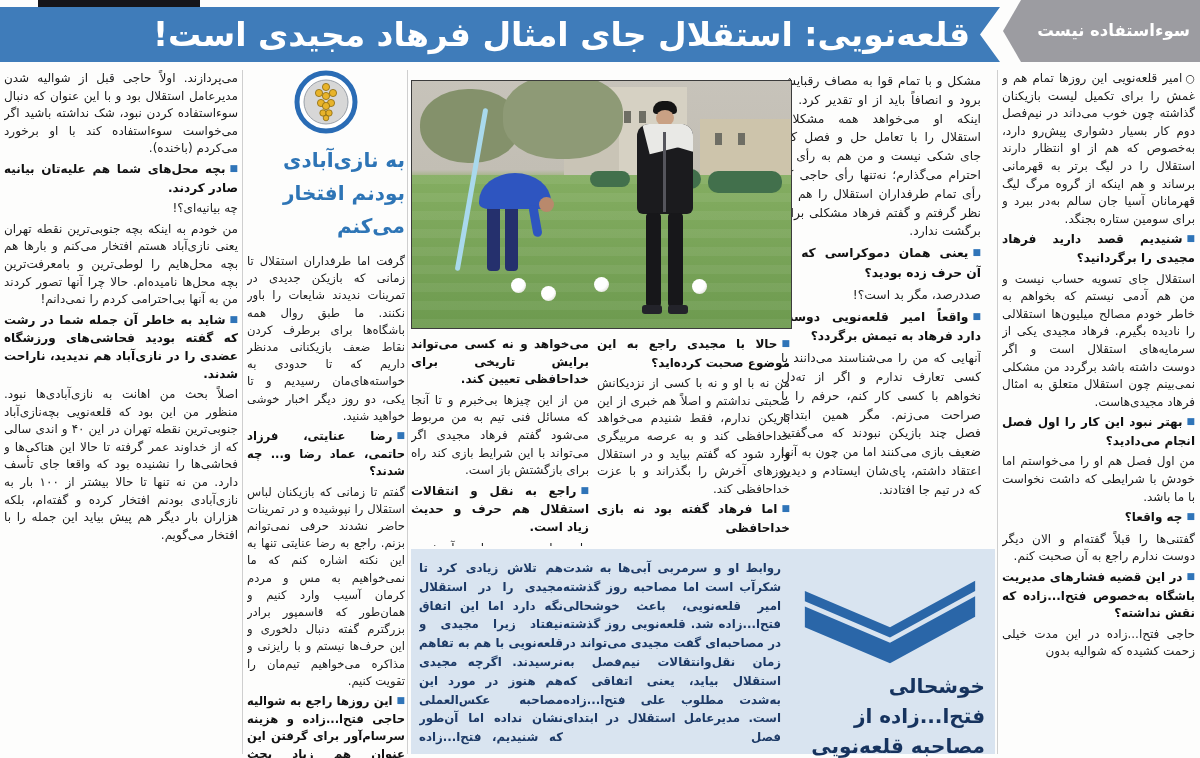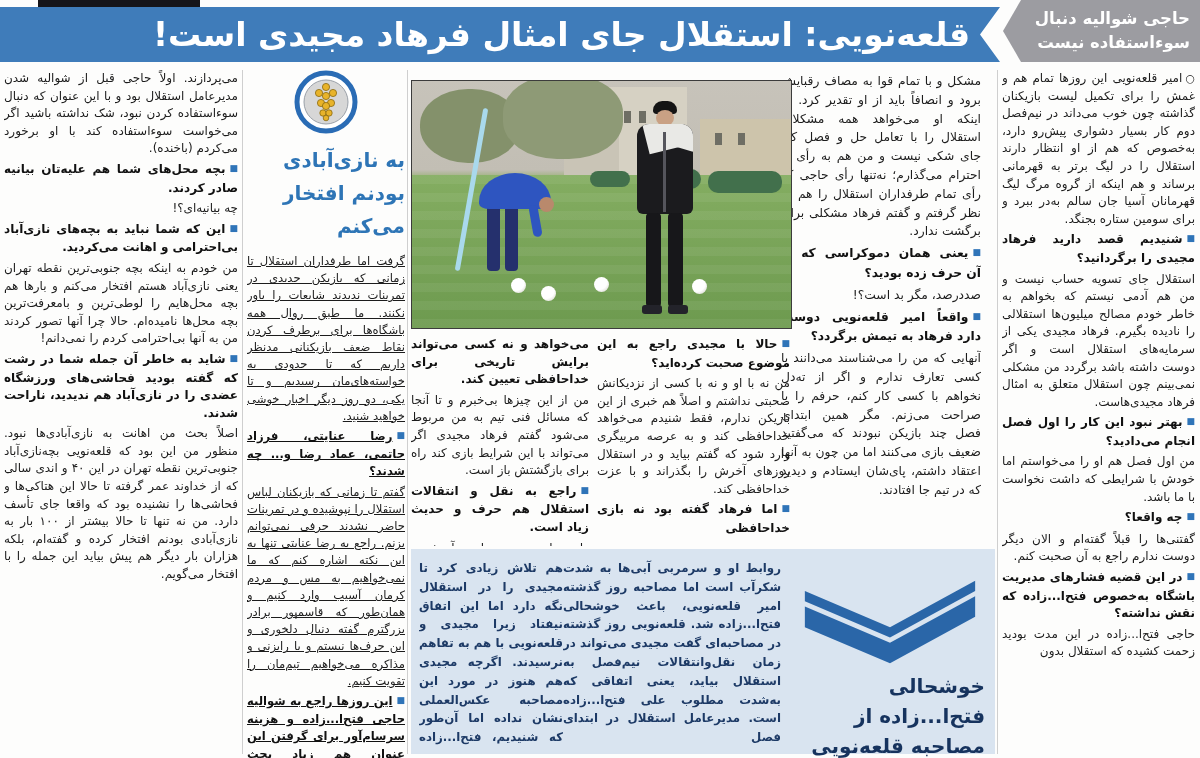--- a/index.html
+++ b/index.html
@@ -25,21 +25,21 @@
   .qmark{color:#2f74b8;font-size:9px;display:inline-block;transform:translateY(-2px);margin-left:4px;}
   .omark{font-size:11px;display:inline-block;margin-left:3px;}
   .col1{right:5px;top:70px;width:193px;height:686px;}
   .col2{left:781px;top:72px;width:200px;height:470px;}
   .col2 p{font-size:12.3px;line-height:18.8px;}
   .col3{left:597px;top:336px;width:193px;height:210px;}
   .col4{left:411px;top:336px;width:178px;height:210px;}
   .col5{left:247px;top:70px;width:158px;height:688px;}
   .col6{left:4px;top:70px;width:234px;height:688px;}
   .col5 .sub-head{color:#2e75b6;font-weight:700;font-size:20px;line-height:33px;text-align:right;margin:6px 0 10px;}
-  .col5 p{font-size:11.6px;line-height:17.2px;text-decoration:underline;}
+  .col5 p{font-size:11.6px;line-height:17.2px;}
   .logo-wrap{text-align:center;margin:0 0 2px;}
   
   .photo{left:411px;top:80px;width:379px;height:247px;border:1px solid #3c3c3c;overflow:hidden;
          background:linear-gradient(#c7c3ba 0%,#c2beb4 36%,#93ad6d 40%,#7aa45a 46%,#6f9c52 100%);}
   .photo .bldg1{left:52%;top:6px;width:78px;height:88px;background:#d6d1c3;}
   .photo .bldg2{left:76%;top:38px;width:95px;height:58px;background:#cdc4ab;}
   .photo .bldg3{left:40%;top:20px;width:55px;height:74px;background:#c9c4b6;}
   .photo .win{width:7px;height:12px;background:#6e6e64;}
   .photo .tree1{left:2%;top:8px;width:100px;height:74px;background:#84916b;border-radius:48%;}
   .photo .tree2{left:24%;top:-6px;width:120px;height:84px;background:#8e9a76;border-radius:45%;}
@@ -75,38 +75,37 @@
 </style>
 </head>
 <body>
 
 <div class="abs top-strip"></div>
 
 <div class="abs headline-bar">
   <span class="headline">قلعه‌نویی: استقلال جای امثال فرهاد مجیدی است!</span>
 </div>
 <div class="abs kicker">
-  <span>حاجی شوالیه دنبال</span>
   <span>سوءاستفاده نیست</span>
 </div>
 
 <div class="abs vline" style="left:997px"></div>
 <div class="abs vline" style="left:407px"></div>
 <div class="abs vline" style="left:242px"></div>
 
 <div class="abs col col1">
   <p><span class="omark">○</span><span>امیر قلعه‌نویی این روزها تمام هم و غمش را برای تکمیل لیست بازیکنان گذاشته چون خوب می‌داند در نیم‌فصل دوم کار بسیار دشواری پیش‌رو دارد، به‌خصوص که هم از او انتظار دارند استقلال را در لیگ برتر به قهرمانی برساند و هم اینکه از گروه مرگ لیگ قهرمانان آسیا جان سالم به‌در ببرد و برای سومین ستاره بجنگد.</span></p>
   <p class="q"><span class="qmark">■</span><span>شنیدیم قصد دارید فرهاد مجیدی را برگردانید؟</span></p>
   <p><span>استقلال جای تسویه حساب نیست و من هم آدمی نیستم که بخواهم به خاطر خودم مصالح میلیون‌ها استقلالی را نادیده بگیرم. فرهاد مجیدی یکی از سرمایه‌های استقلال است و اگر دوست داشته باشد برگردد من مشکلی نمی‌بینم چون استقلال متعلق به امثال فرهاد مجیدی‌هاست.</span></p>
   <p class="q"><span class="qmark">■</span><span>بهتر نبود این کار را اول فصل انجام می‌دادید؟</span></p>
   <p><span>من اول فصل هم او را می‌خواستم اما خودش با شرایطی که داشت نخواست با ما باشد.</span></p>
   <p class="q"><span class="qmark">■</span><span>چه واقعا؟</span></p>
   <p><span>گفتنی‌ها را قبلاً گفته‌ام و الان دیگر دوست ندارم راجع به آن صحبت کنم.</span></p>
   <p class="q"><span class="qmark">■</span><span>در این قضیه فشارهای مدیریت باشگاه به‌خصوص فتح‌ا...زاده که نقش نداشته؟</span></p>
-  <p><span>حاجی فتح‌ا...زاده در این مدت بودید زحمت کشیده که استقلال بدون</span></p>
+  <p><span>حاجی فتح‌ا...زاده در این مدت خیلی زحمت کشیده که شوالیه بدون</span></p>
 </div>
 
 <div class="abs col col2">
   <p><span>مشکل و با تمام قوا به مصاف رقبایش برود و انصافاً باید از او تقدیر کرد. در اینکه او می‌خواهد همه مشکلات استقلال را با تعامل حل و فصل کند جای شکی نیست و من هم به رأی او احترام می‌گذارم؛ نه‌تنها رأی حاجی که رأی تمام طرفداران استقلال را هم در نظر گرفتم و گفتم فرهاد مشکلی برای برگشت ندارد.</span></p>
   <p class="q"><span class="qmark">■</span><span>یعنی همان دموکراسی که از آن حرف زده بودید؟</span></p>
   <p><span>صددرصد، مگر بد است؟!</span></p>
   <p class="q"><span class="qmark">■</span><span>واقعاً امیر قلعه‌نویی دوست دارد فرهاد به تیمش برگردد؟</span></p>
   <p><span>آنهایی که من را می‌شناسند می‌دانند با کسی تعارف ندارم و اگر از ته‌دل نخواهم با کسی کار کنم، حرفم را با صراحت می‌زنم. مگر همین ابتدای فصل چند بازیکن نبودند که می‌گفتید ضعیف بازی می‌کنند اما من چون به آنها اعتقاد داشتم، پای‌شان ایستادم و دیدید که در تیم جا افتادند.</span></p>
 </div>
 
@@ -188,21 +187,20 @@
   <p class="q"><span class="qmark">■</span><span>رضا عنایتی، فرزاد حاتمی، عماد رضا و... چه شدند؟</span></p>
   <p><span>گفتم تا زمانی که بازیکنان لباس استقلال را نپوشیده و در تمرینات حاضر نشدند حرفی نمی‌توانم بزنم. راجع به رضا عنایتی تنها به این نکته اشاره کنم که ما نمی‌خواهیم به مس و مردم کرمان آسیب وارد کنیم و همان‌طور که قاسمپور برادر بزرگترم گفته دنبال دلخوری و این حرف‌ها نیستم و با رایزنی و مذاکره می‌خواهیم تیم‌مان را تقویت کنیم.</span></p>
   <p class="q"><span class="qmark">■</span><span>این روزها راجع به شوالیه حاجی فتح‌ا...زاده و هزینه سرسام‌آور برای گرفتن این عنوان هم زیاد بحث می‌شود؟</span></p>
 
 </div>
 
 <div class="abs col col6">
   <p><span>می‌پردازند. اولاً حاجی قبل از شوالیه شدن مدیرعامل استقلال بود و با این عنوان که دنبال سوءاستفاده کردن نبود، شک نداشته باشید اگر می‌خواست سوءاستفاده کند با او برخورد می‌کردم (باخنده).</span></p>
   <p class="q"><span class="qmark">■</span><span>بچه محل‌های شما هم علیه‌تان بیانیه صادر کردند.</span></p>
   <p><span>چه بیانیه‌ای؟!</span></p>
-  <p class="q"><span class="qmark">■</span><span>این که شما نباید به بچه‌های نازی‌آباد بی‌احترامی و اهانت می‌کردید.</span></p>
   <p><span>من خودم به اینکه بچه جنوبی‌ترین نقطه تهران یعنی نازی‌آباد هستم افتخار می‌کنم و بارها هم بچه محل‌هایم را لوطی‌ترین و بامعرفت‌ترین بچه محل‌ها نامیده‌ام. حالا چرا آنها تصور کردند من به آنها بی‌احترامی کردم را نمی‌دانم!</span></p>
   <p class="q"><span class="qmark">■</span><span>شاید به خاطر آن جمله شما در رشت که گفته بودید فحاشی‌های ورزشگاه عضدی را در نازی‌آباد هم ندیدید، ناراحت شدند.</span></p>
   <p><span>اصلاً بحث من اهانت به نازی‌آبادی‌ها نبود. منظور من این بود که قلعه‌نویی بچه‌نازی‌آباد جنوبی‌ترین نقطه تهران در این ۴۰ و اندی سالی که از خداوند عمر گرفته تا حالا این هتاکی‌ها و فحاشی‌ها را نشنیده بود که واقعا جای تأسف دارد. من نه تنها تا حالا بیشتر از ۱۰۰ بار به نازی‌آبادی بودنم افتخار کرده و گفته‌ام، بلکه هزاران بار دیگر هم پیش بیاید این جمله را با افتخار می‌گویم.</span></p>
 </div>
 
 <div class="abs bluebox">
   <div class="box-right">
     <svg width="198" height="86" viewBox="0 0 198 100">
       <polygon points="0,14 99,56 198,2 198,14 99,68 0,26" fill="#2a66a8"></polygon>
       <polygon points="0,32 99,74 198,20 198,44 99,98 0,56" fill="#2a66a8"></polygon>

